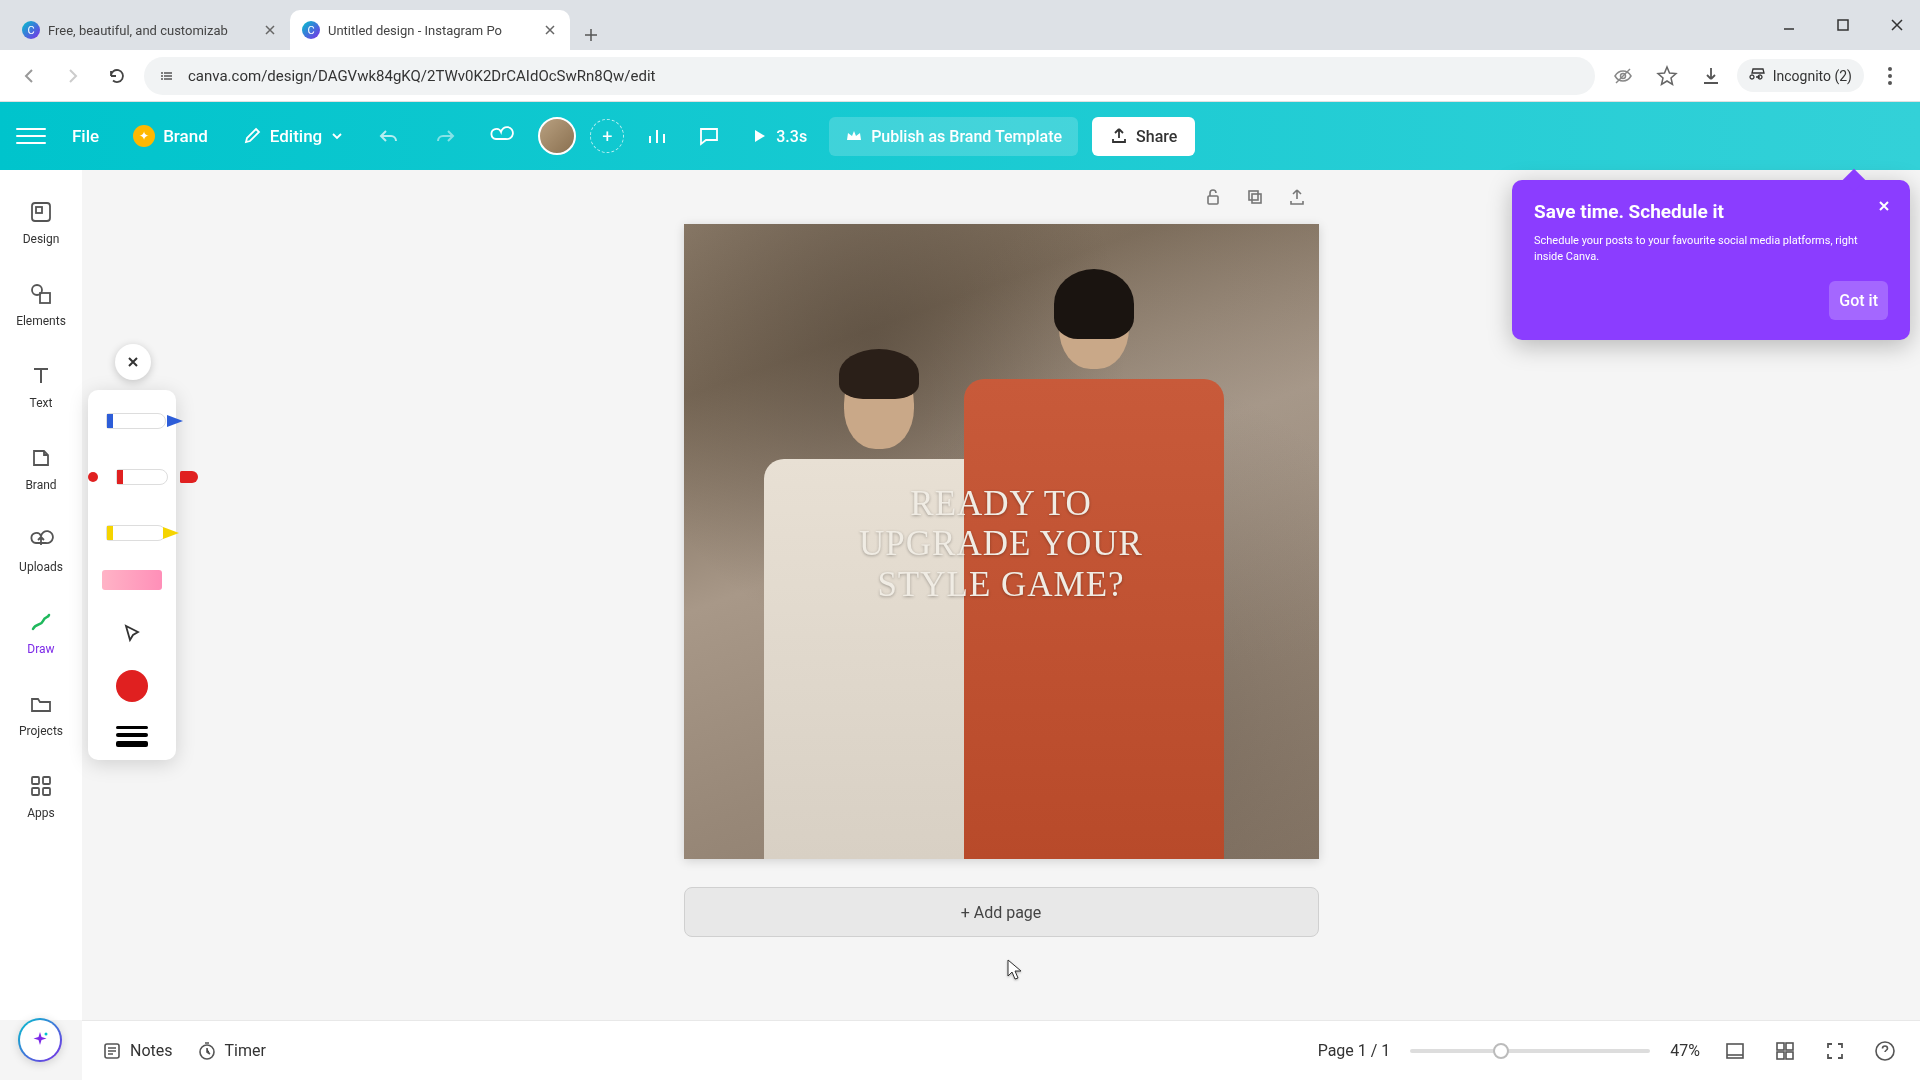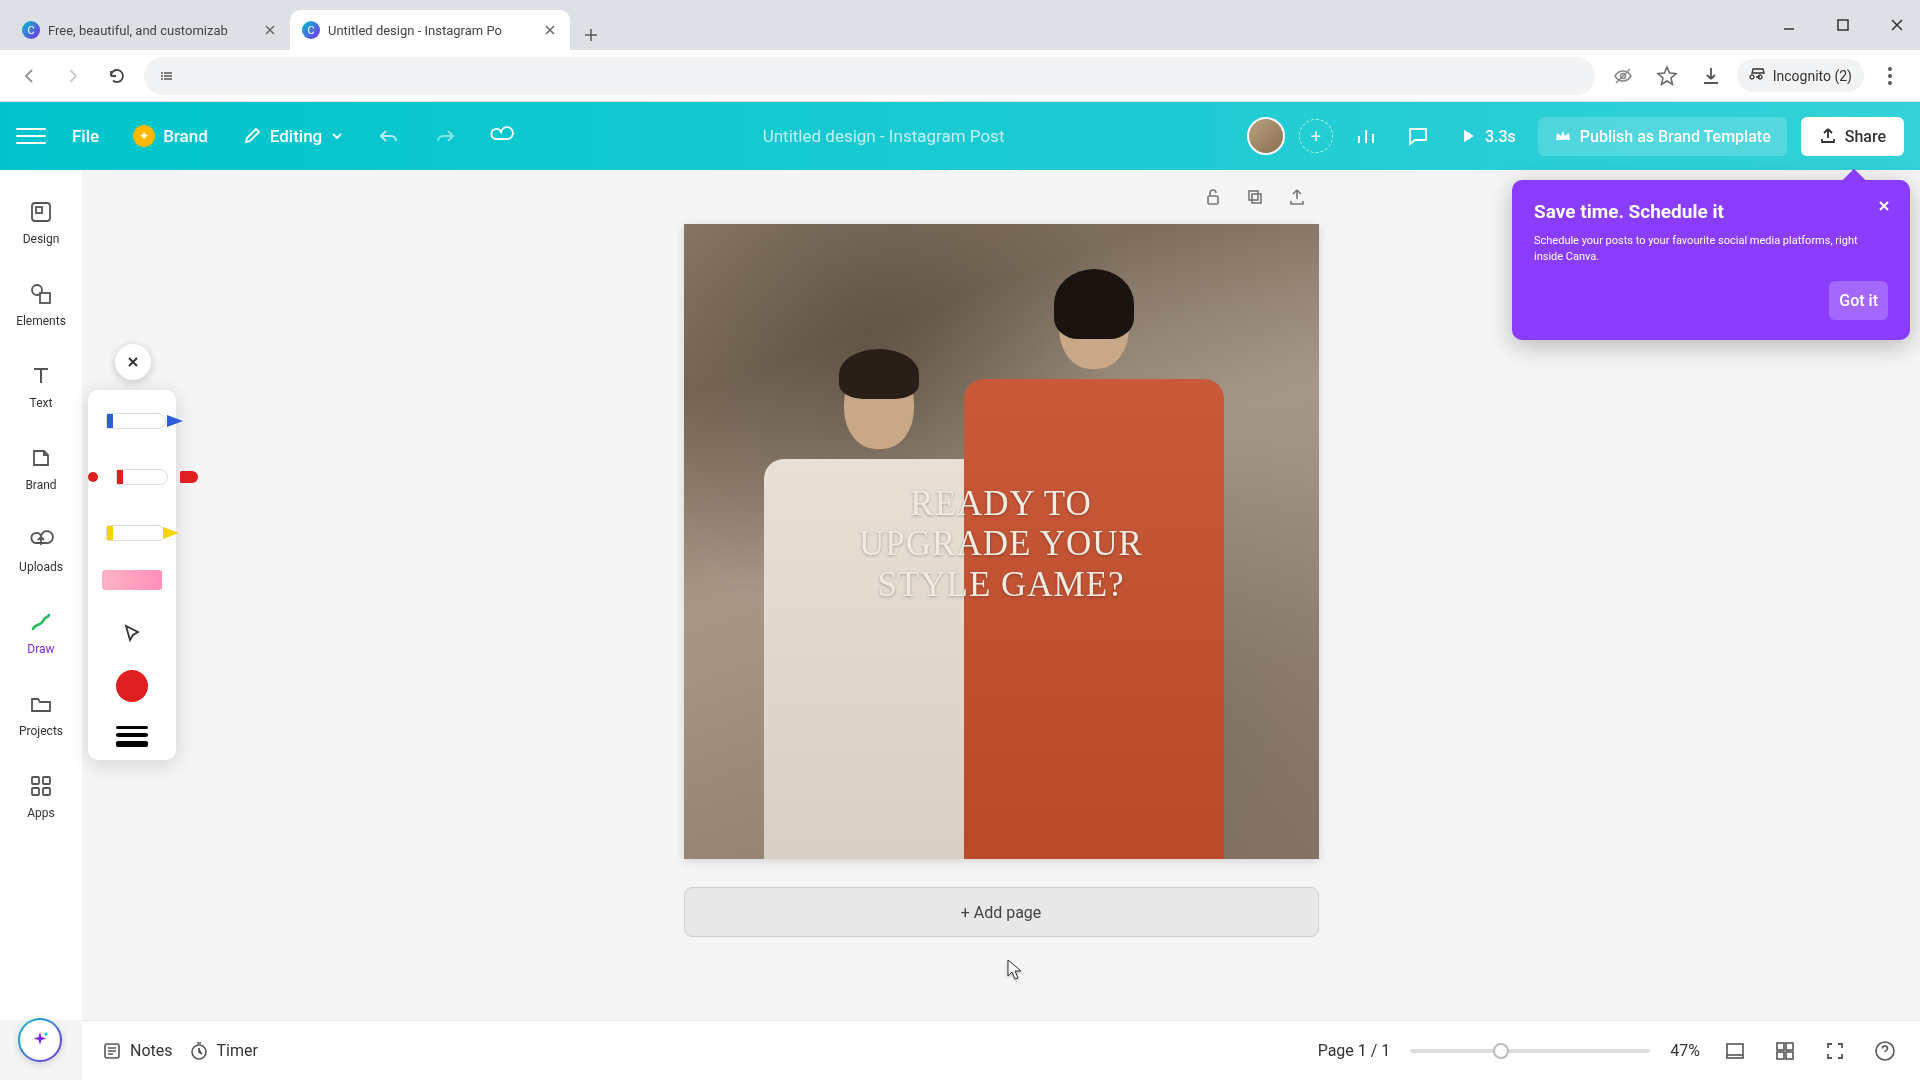--- a/index.html
+++ b/index.html
@@ -103,21 +103,21 @@
 .promo::before { content: ""; position: absolute; top: -8px; right: 48px; width: 16px; height: 16px; background: #8b3dff; transform: rotate(45deg); }
 .promo-title { font-size: 19px; font-weight: 700; margin-bottom: 10px; }
 .promo-body { font-size: 11px; line-height: 1.45; margin-bottom: 16px; }
 .promo-close { position: absolute; top: 14px; right: 14px; width: 24px; height: 24px; display: flex; align-items: center; justify-content: center; }
 .promo-btn { float: right; background: rgba(255,255,255,0.22); padding: 10px 10px; border-radius: 6px; font-size: 16px; font-weight: 500; }
 
 
 .magic-btn { position: absolute; left: 18px; bottom: 18px; width: 44px; height: 44px; background: #fff; border-radius: 50%; box-shadow: 0 2px 10px rgba(0,0,0,0.15); display: flex; align-items: center; justify-content: center; border: 2px solid transparent; background-image: linear-gradient(#fff,#fff), linear-gradient(135deg,#00c4cc,#7d2ae8); background-origin: border-box; background-clip: content-box, border-box; }
 
 
-.bottom-bar { position: absolute; bottom: 0; left: 82px; right: 0; height: 60px; background: #fff; border-top: 1px solid #e8e8e8; display: flex; align-items: center; padding: 0 20px; gap: 16px; font-size: 16px; color: #333; }
+.bottom-bar { position: absolute; bottom: 0; left: 82px; right: 0; height: 60px; background: #fff; border-top: 1px solid #e8e8e8; display: flex; align-items: center; padding: 0 20px; gap: 24px; font-size: 16px; color: #333; }
 .bottom-item { display: flex; align-items: center; gap: 8px; }
 .bottom-right { margin-left: auto; display: flex; align-items: center; gap: 20px; }
 .zoom-slider { width: 240px; height: 4px; background: #ddd; border-radius: 2px; position: relative; }
 .zoom-thumb { position: absolute; left: 38%; top: 50%; transform: translate(-50%,-50%); width: 16px; height: 16px; background: #fff; border: 2px solid #bbb; border-radius: 50%; }
 .view-btn { width: 30px; height: 30px; display: flex; align-items: center; justify-content: center; color: #555; }
 </style>
 </head>
 <body>
 
 <div class="browser-top">
@@ -181,20 +181,21 @@
     </div>
   <div class="url-bar">
     <span class="site-info">
         <svg width="16" height="16" viewBox="0 0 16 16">
           <path d="M4 5h8M4 8h8M4 11h8" stroke="#555" stroke-width="1.5"></path>
           <circle cx="2" cy="5" r="1" fill="#555"></circle>
           <circle cx="2" cy="8" r="1" fill="#555"></circle>
           <circle cx="2" cy="11" r="1" fill="#555"></circle>
         </svg>
       </span>
+    <span>canva.com/design/DAGVwk84gKQ/2TWv0K2DrCAIdOcSwRn8Qw/edit</span>
   </div>
   <div class="browser-actions">
     <div class="browser-action">
         <svg width="22" height="22" viewBox="0 0 22 22">
           <path d="M3 11s3-5 8-5 8 5 8 5-3 5-8 5-8-5-8-5z" stroke="#888" stroke-width="1.5" fill="none"></path>
           <circle cx="11" cy="11" r="2.5" stroke="#888" stroke-width="1.5" fill="none"></circle>
           <path d="M4 18L18 4" stroke="#888" stroke-width="1.5"></path>
         </svg>
       </div>
     <div class="browser-action">
@@ -252,21 +253,20 @@
       <svg width="24" height="24" viewBox="0 0 24 24">
         <path d="M15 7l5 5-5 5M20 12H10a5 5 0 00-5 5" stroke="#fff" stroke-width="2" fill="none" opacity="0.5"></path>
       </svg>
     </div>
   <div class="icon-btn">
       <svg width="26" height="26" viewBox="0 0 26 26">
         <path d="M8 16a5 5 0 115-7 6 6 0 115 7H8z" stroke="#fff" stroke-width="1.8" fill="none"></path>
       </svg>
     </div>
 
-  <div class="doc-title">Untitled design - Instagram Post</div>
 
   <div class="app-right">
     <div class="avatar"></div>
     <div class="plus-circle">+</div>
     <div class="icon-btn">
         <svg width="24" height="24" viewBox="0 0 24 24">
           <path d="M5 19V12M12 19V6M19 19v-9" stroke="#fff" stroke-width="2" fill="none"></path>
         </svg>
       </div>
     <div class="icon-btn">

